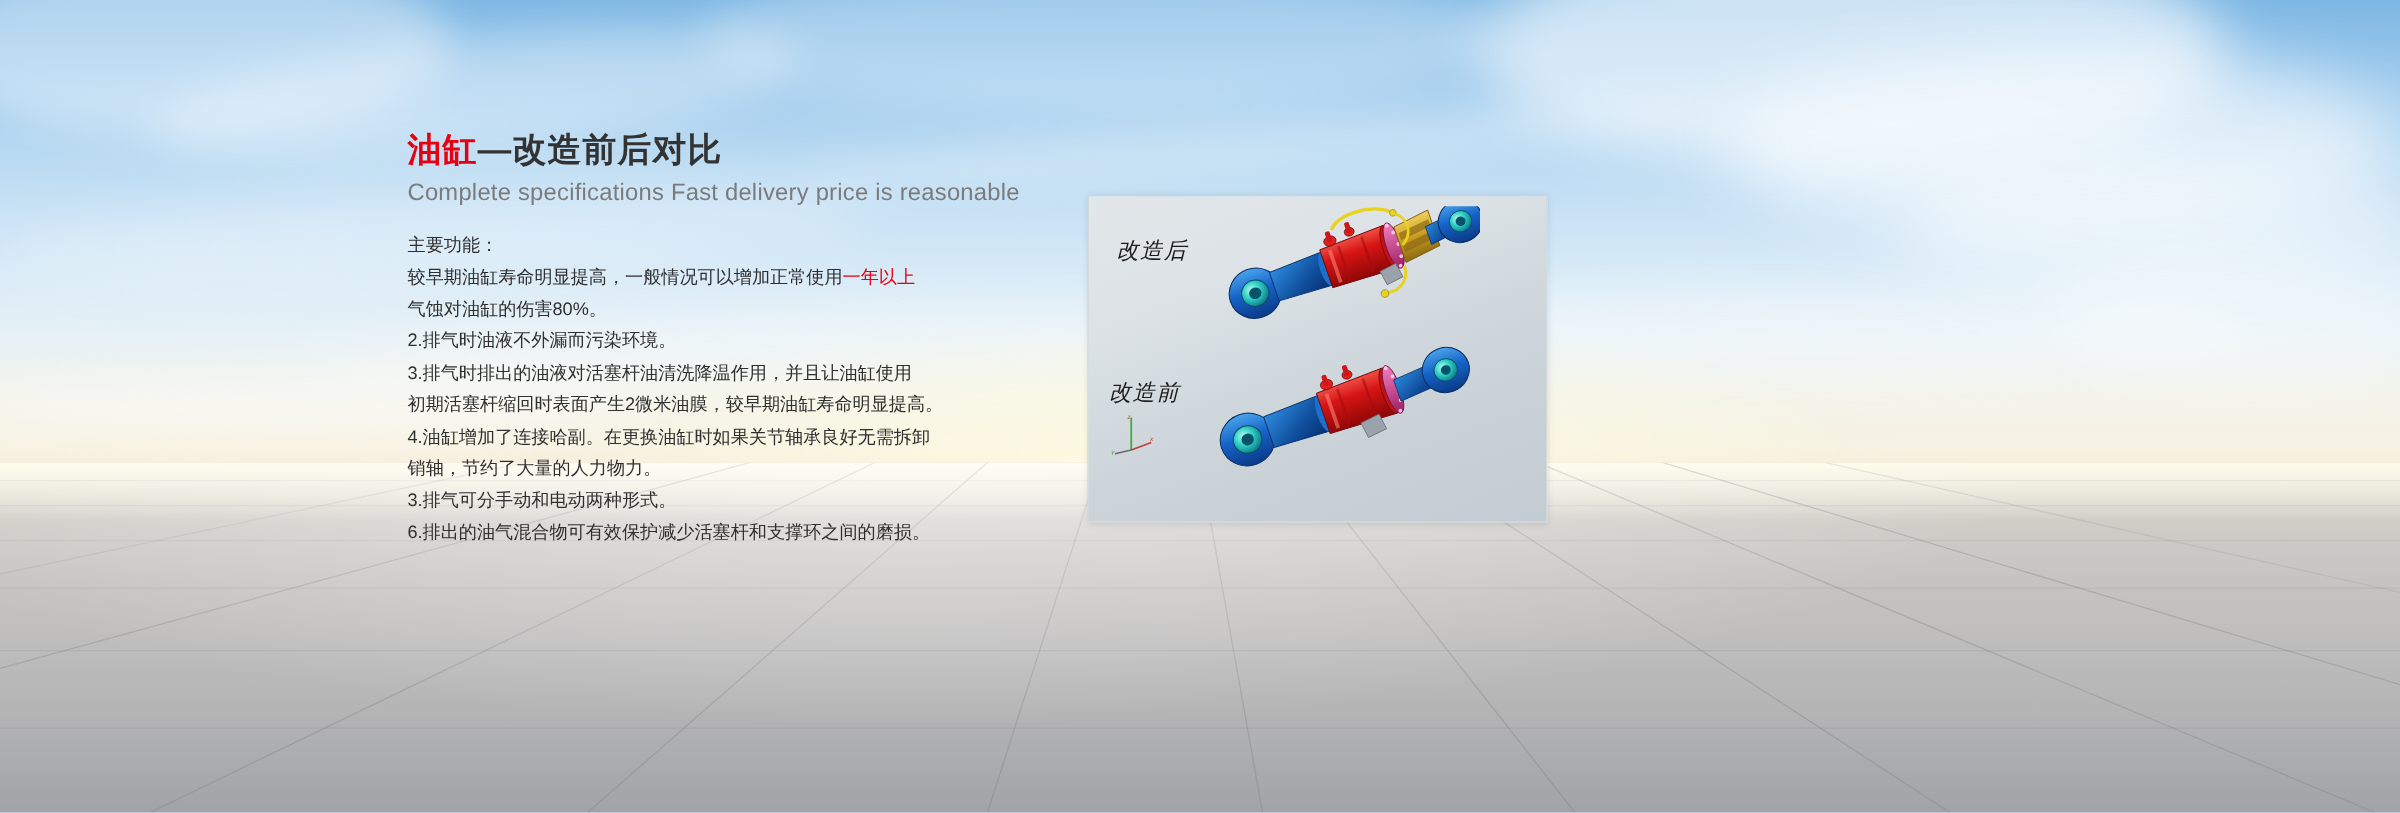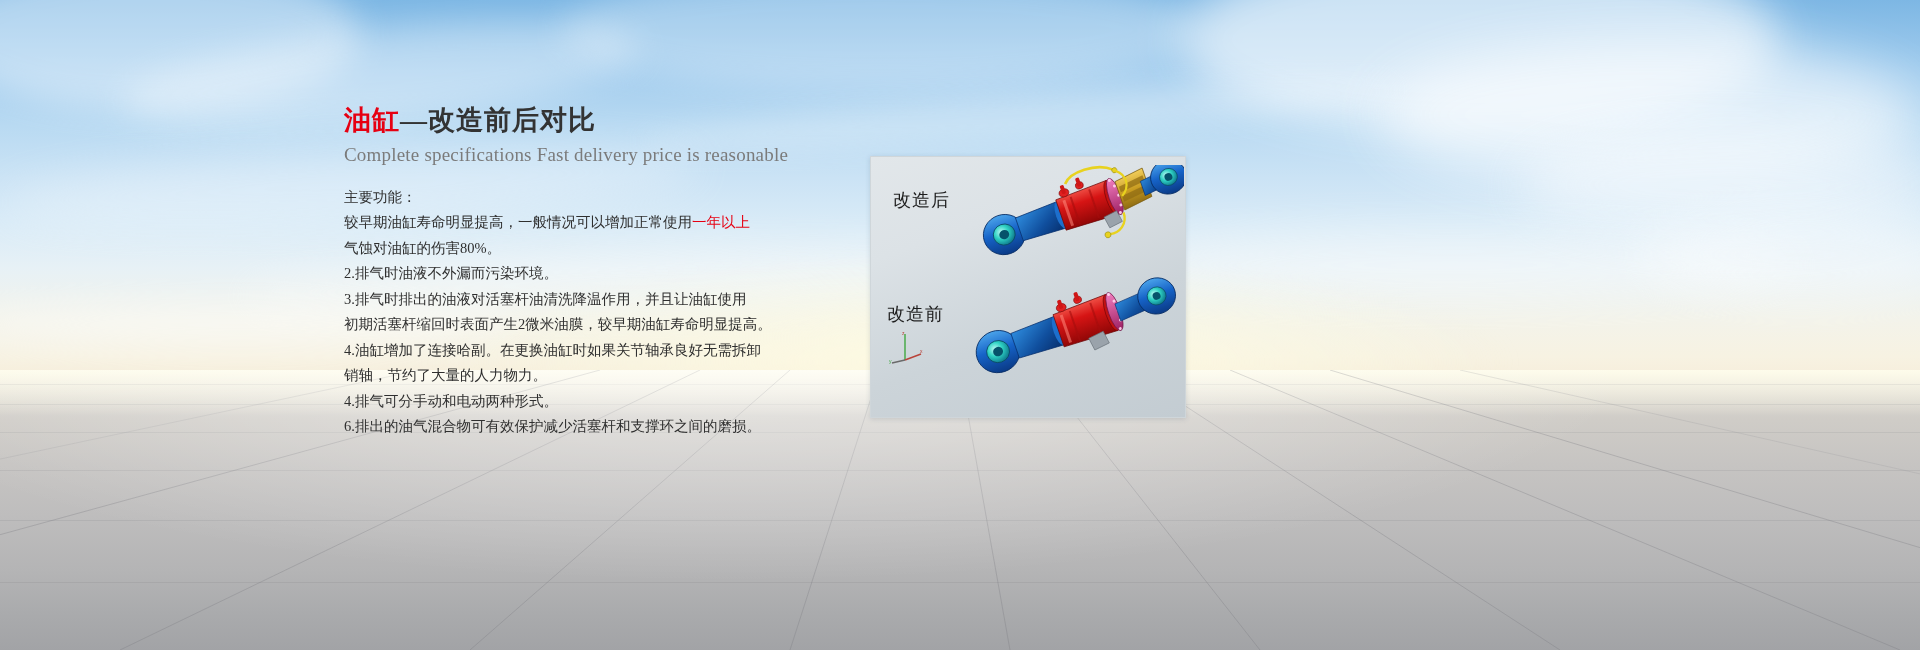--- a/index.html
+++ b/index.html
@@ -66,42 +66,43 @@
     position:absolute; left:0; top:0; width:1920px; height:46px;
     background:linear-gradient(to bottom, rgba(255,253,236,.95), rgba(255,253,236,0));
   }
   .hline { position:absolute; left:0; width:1920px; height:1px; background:rgba(130,132,136,.35); }
   .sheen {
     position:absolute; left:0; top:0; width:1920px; height:280px;
     background:radial-gradient(ellipse at 38% -10%, rgba(255,255,255,.55) 0%, rgba(255,255,255,0) 55%);
   }
 
   
-  .copy { position:absolute; left:344px; top:104px; width:430px;font-family:Liberation Serif, serif; }
+  .copy { position:absolute; left:326px; top:104px; width:430px; }
   .title {
     font-size:27px; font-weight:bold; letter-spacing:1px;
     color:#333333; line-height:1.25; white-space:nowrap;
   }
   .title .accent { color:#e60012; }
   .subtitle {
     margin-top:6px; font-size:19px; color:#7b7b7b; letter-spacing:.2px; white-space:nowrap;
   }
   .body { margin-top:19px; }
   .body p {
     font-size:14.5px; color:#2f2f2f; line-height:25.5px; white-space:nowrap;
   }
   .body p .accent { color:#e60012; }
 
   
   .panel {
-    position:absolute; left:870px; top:156px; width:316px; height:262px;
+    position:absolute; left:870px; top:156px; width:368px; height:262px;
     background:linear-gradient(160deg,#e2e7ea 0%,#dce2e6 28%,#ccd4d9 62%,#c3ccd2 100%);
     border:1px solid #cfd6da;
     box-shadow:0 1px 5px rgba(60,80,100,.18);
     overflow:hidden;
+    font-style:italic;
   }
   .panel .plabel {
     position:absolute; font-family:"Liberation Serif","DejaVu Serif",serif;
     font-size:18px; color:#1d1d1d; letter-spacing:1px;
   }
   .plabel.after  { left:22px;  top:31px;  }
   .plabel.before { left:16px;  top:145px; }
 
   .cad { position:absolute; }
   .axis { position:absolute; left:18px; top:173px; width:36px; height:34px; }
@@ -166,21 +167,21 @@
 
     <div class="body" data-name="banner-body-text">
       <p data-name="body-line">主要功能：</p>
       <p data-name="body-line"><span data-name="body-line-text">较早期油缸寿命明显提高，一般情况可以增加正常使用</span><span class="accent" data-name="body-line-accent">一年以上</span></p>
       <p data-name="body-line">气蚀对油缸的伤害80%。</p>
       <p data-name="body-line">2.排气时油液不外漏而污染环境。</p>
       <p data-name="body-line">3.排气时排出的油液对活塞杆油清洗降温作用，并且让油缸使用</p>
       <p data-name="body-line">初期活塞杆缩回时表面产生2微米油膜，较早期油缸寿命明显提高。</p>
       <p data-name="body-line">4.油缸增加了连接哈副。在更换油缸时如果关节轴承良好无需拆卸</p>
       <p data-name="body-line">销轴，节约了大量的人力物力。</p>
-      <p data-name="body-line">4.排气可分手动和电动两种形式。</p>
+      <p data-name="body-line">3.排气可分手动和电动两种形式。</p>
       <p data-name="body-line">6.排出的油气混合物可有效保护减少活塞杆和支撑环之间的磨损。</p>
     </div>
   </div>
 
   <div class="panel" data-name="product-image-panel">
 
     <div class="plabel after" data-name="label-after-modification">改造后</div>
     <div class="plabel before" data-name="label-before-modification">改造前</div>
 
     <svg class="cad" style="left:108px;top:8px" width="205" height="118" viewBox="0 0 205 118" data-name="hydraulic-cylinder-after-image">

